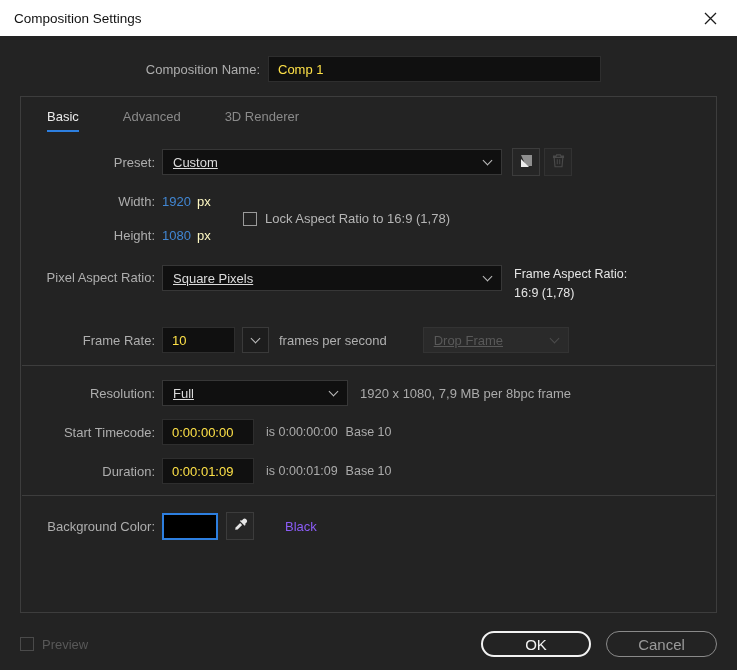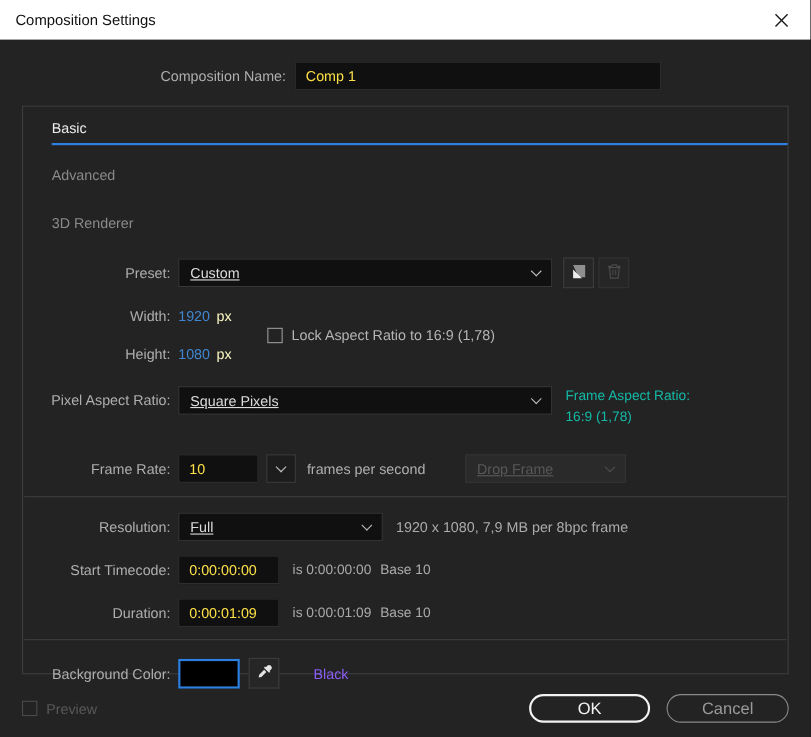--- a/index.html
+++ b/index.html
@@ -30,21 +30,21 @@
     font-family:"Liberation Sans", sans-serif; font-size:13px;
     height:26px; padding:0 9px; outline:none;
   }
   .comp-input { width:333px; }
 
   
   .panel {
     margin:14px 20px 0 20px; height:517px;
     border:1px solid #3d3d3d; position:relative;
   }
-  .tabs { display:flex; gap:20px; padding:12px 0 0 26px;flex-direction:column; }
+  .tabs { display:flex; gap:44px; padding:12px 0 0 26px; }
   .tab { color:#8a8a8a; padding-bottom:6px; cursor:pointer; border-bottom:2px solid transparent; }
   .tab.active { color:#ececec; border-bottom:2px solid #2d7fe0; }
 
   .dropdown {
     background:#101010; border:1px solid #373737; height:26px;
     display:flex; align-items:center; padding:0 10px; color:#dcdcdc;
     justify-content:space-between; cursor:pointer;text-decoration:underline;
   }
   .dd-wide { width:340px; }
   .dd-res  { width:186px; }
@@ -69,21 +69,21 @@
 
   .divider { height:1px; background:#3d3d3d; margin:0 1px; }
 
   .tc-input { width:92px; }
   .fr-input { width:73px; }
   .chev-btn { width:27px; height:26px; margin-left:7px; background:#1d1d1d; border:1px solid #3a3a3a; display:flex; align-items:center; justify-content:center; cursor:pointer; }
 
   .swatch {
     width:56px; height:27px; background:#000; border:2px solid #2d7fe0; cursor:pointer; flex:none;
   }
-  .fa-block { margin-left:12px; font-size:12.5px; line-height:19px; color:#14b8a6; }
+  .fa-block { margin-left:12px; font-size:12.5px; line-height:19px; color:#e5e5e5; }
 
   
   .footer { position:absolute; left:20px; right:20px; bottom:13px; display:flex; align-items:center; }
   .preview-wrap { display:flex; align-items:center; gap:8px; color:#585858; }
   .btn {
     height:26px; border-radius:13px; display:flex; align-items:center; justify-content:center;
     background:transparent; cursor:pointer; font-size:15px;
   }
   .btn-ok { width:110px; border:2px solid #f2f2f2; color:#f2f2f2; margin-left:auto; }
   .btn-cancel { width:111px; border:1.5px solid #8a8a8a; color:#9a9a9a; margin-left:15px; }

